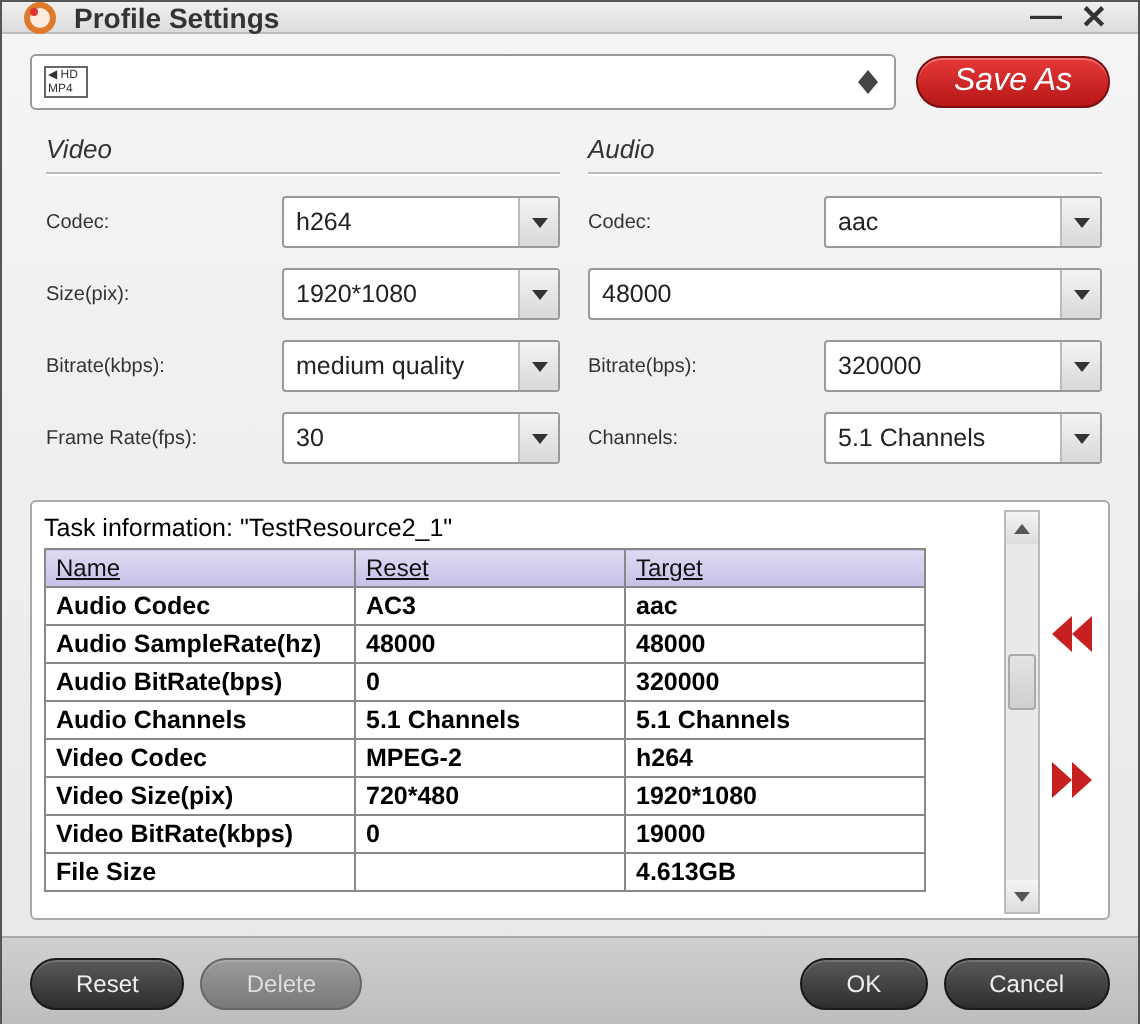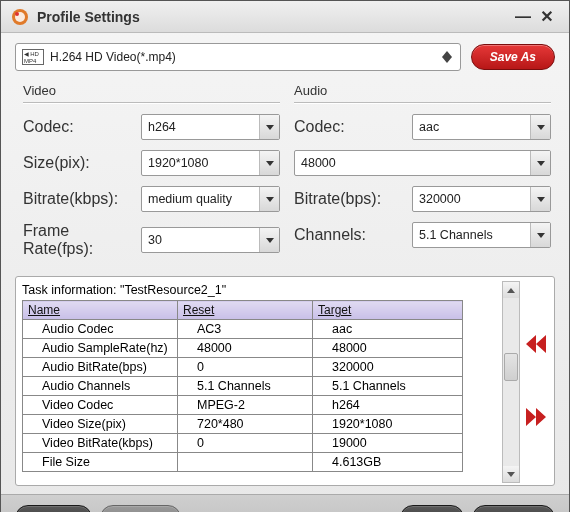--- a/index.html
+++ b/index.html
@@ -3,21 +3,21 @@
 <meta charset="utf-8">
 <style>
   * { box-sizing: border-box; margin: 0; padding: 0; font-family: Tahoma, Verdana, sans-serif; }
   body { background: #888; width: 570px; height: 512px; overflow: hidden; }
   .window {
     width: 570px; height: 512px;
     background: linear-gradient(to bottom, #f5f5f5, #e8e8e8);
     border: 1px solid #555;
   }
   .titlebar {
-    height: 32px; display: flex; align-items: center; padding: 0 10px;
+    height: 16px; display: flex; align-items: center; padding: 0 10px;
     background: linear-gradient(to bottom, #f0f0f0, #dcdcdc);
     border-bottom: 1px solid #bbb;
   }
   .app-icon { width: 18px; height: 18px; margin-right: 8px; }
   .titlebar .title { font-size: 14px; font-weight: bold; color: #333; flex: 1; }
   .win-btn { width: 24px; font-size: 16px; font-weight: bold; color: #333; cursor: pointer; text-align: center; }
   .toolbar-row {
     display: flex; align-items: center; gap: 10px;
     padding: 10px 14px 6px 14px;
   }
@@ -31,32 +31,32 @@
     width: 22px; height: 16px; background: #fff; border: 1px solid #666;
     margin-right: 6px; font-size: 6px; line-height: 7px; padding: 1px;
     color: #333; display: inline-flex; flex-direction: column;
   }
   .profile-select .chev { position: absolute; right: 4px; width: 18px; display:flex; flex-direction: column; align-items: center; gap: 0px;}
   .chev svg { width: 10px; height: 6px; }
   .btn-red {
     height: 26px; padding: 0 18px;
     background: linear-gradient(to bottom, #e63838, #b71717);
     border: 1px solid #7a0d0d; border-radius: 13px;
-    color: #fff; font-size: 12px; font-style: italic; font-weight: bold;
+    color: #fff; font-size: 16px; font-style: italic; font-weight: normal;
     box-shadow: inset 0 1px 0 rgba(255,255,255,0.3);
     cursor: pointer;
   }
   .settings-area {
     display: flex; gap: 14px; padding: 6px 18px 8px 22px;
   }
   .col { flex: 1; }
-  .section-head { font-size: 13px; color: #333; margin-bottom: 2px; }
+  .section-head { font-size: 13px; color: #333; margin-bottom: 2px; font-style: italic; }
   hr.sep { border: none; border-top: 1px solid #bbb; border-bottom: 1px solid #fff; margin: 4px 0 10px 0; }
   .field-row { display: flex; align-items: center; margin-bottom: 10px; }
-  .field-row label { width: 118px; font-size: 16px; color: #333; }
+  .field-row label { width: 118px; font-size: 10px; color: #333; }
   .combo {
     flex: 1; height: 26px; background: #fff; border: 1px solid #999;
     border-radius: 2px; display: flex; align-items: center;
     padding: 0 22px 0 6px; font-size: 12.5px; color: #222; position: relative;
     cursor: pointer;
   }
   .combo .arrow {
     position: absolute; right: 0; top: 0; width: 20px; height: 100%;
     border-left: 1px solid #bbb; display:flex; align-items: center; justify-content: center;
     background: linear-gradient(to bottom, #f4f4f4, #d8d8d8);
@@ -69,21 +69,21 @@
     display: flex; gap: 4px;
     height: 210px;
   }
   .table-wrap { flex: 1; overflow: hidden; }
   .task-info { font-size: 12.5px; padding: 2px 0 3px 0; color: #000; }
   table.task { border-collapse: collapse; width: 440px; table-layout: fixed; }
   table.task th {
     background: linear-gradient(to bottom, #e0daf2, #c8bfe8);
     border: 1px solid #888; padding: 2px 5px; font-size: 12px; text-align: left; font-weight: normal; color: #111; text-decoration: underline;
   }
-  table.task td { border: 1px solid #888; padding: 2px 19px; font-size: 12.5px; color: #000; white-space: nowrap; overflow: hidden; }
+  table.task td { border: 1px solid #888; padding: 2px 5px; font-size: 12.5px; color: #000; white-space: nowrap; overflow: hidden; font-weight: bold; }
   .vscroll { width: 18px; background: #eee; border: 1px solid #bbb; display:flex; flex-direction: column; }
   .vscroll .sbtn { height: 16px; background: linear-gradient(#f4f4f4, #dcdcdc); display:flex; align-items:center; justify-content:center; }
   .vscroll .track { flex:1; background:#e9e9e9; position: relative;}
   .vscroll .thumb { position:absolute; left:1px; right:1px; top: 55px; height: 28px; background: linear-gradient(#e4e4e4,#cfcfcf); border:1px solid #aaa; border-radius:2px;}
   .side-arrows { width: 24px; display:flex; flex-direction: column; justify-content: space-around; align-items: center; padding: 28px 0; }
   .side-arrows .pg { cursor: pointer; }
   .side-arrows svg { width: 20px; height: 18px; }
   .bottom-bar {
     display:flex; align-items: center; gap: 8px;
     padding: 10px 14px 10px 14px;
@@ -121,21 +121,20 @@
     <span class="win-btn">—</span>
     <span class="win-btn">✕</span>
   </div>
 
   <div class="toolbar-row">
     <div class="profile-select">
       <span class="format-icon">
           <span>◀ HD</span>
           <span>MP4</span>
         </span>
-      <span>H.264 HD Video(*.mp4)</span>
       <span class="chev">
         <svg viewBox="0 0 10 6">
             <path d="M0 6 L5 0 L10 6 Z" fill="#444"></path>
           </svg>
         <svg viewBox="0 0 10 6">
             <path d="M0 0 L5 6 L10 0 Z" fill="#444"></path>
           </svg>
       </span>
     </div>
     <button class="btn-red">Save As</button>

